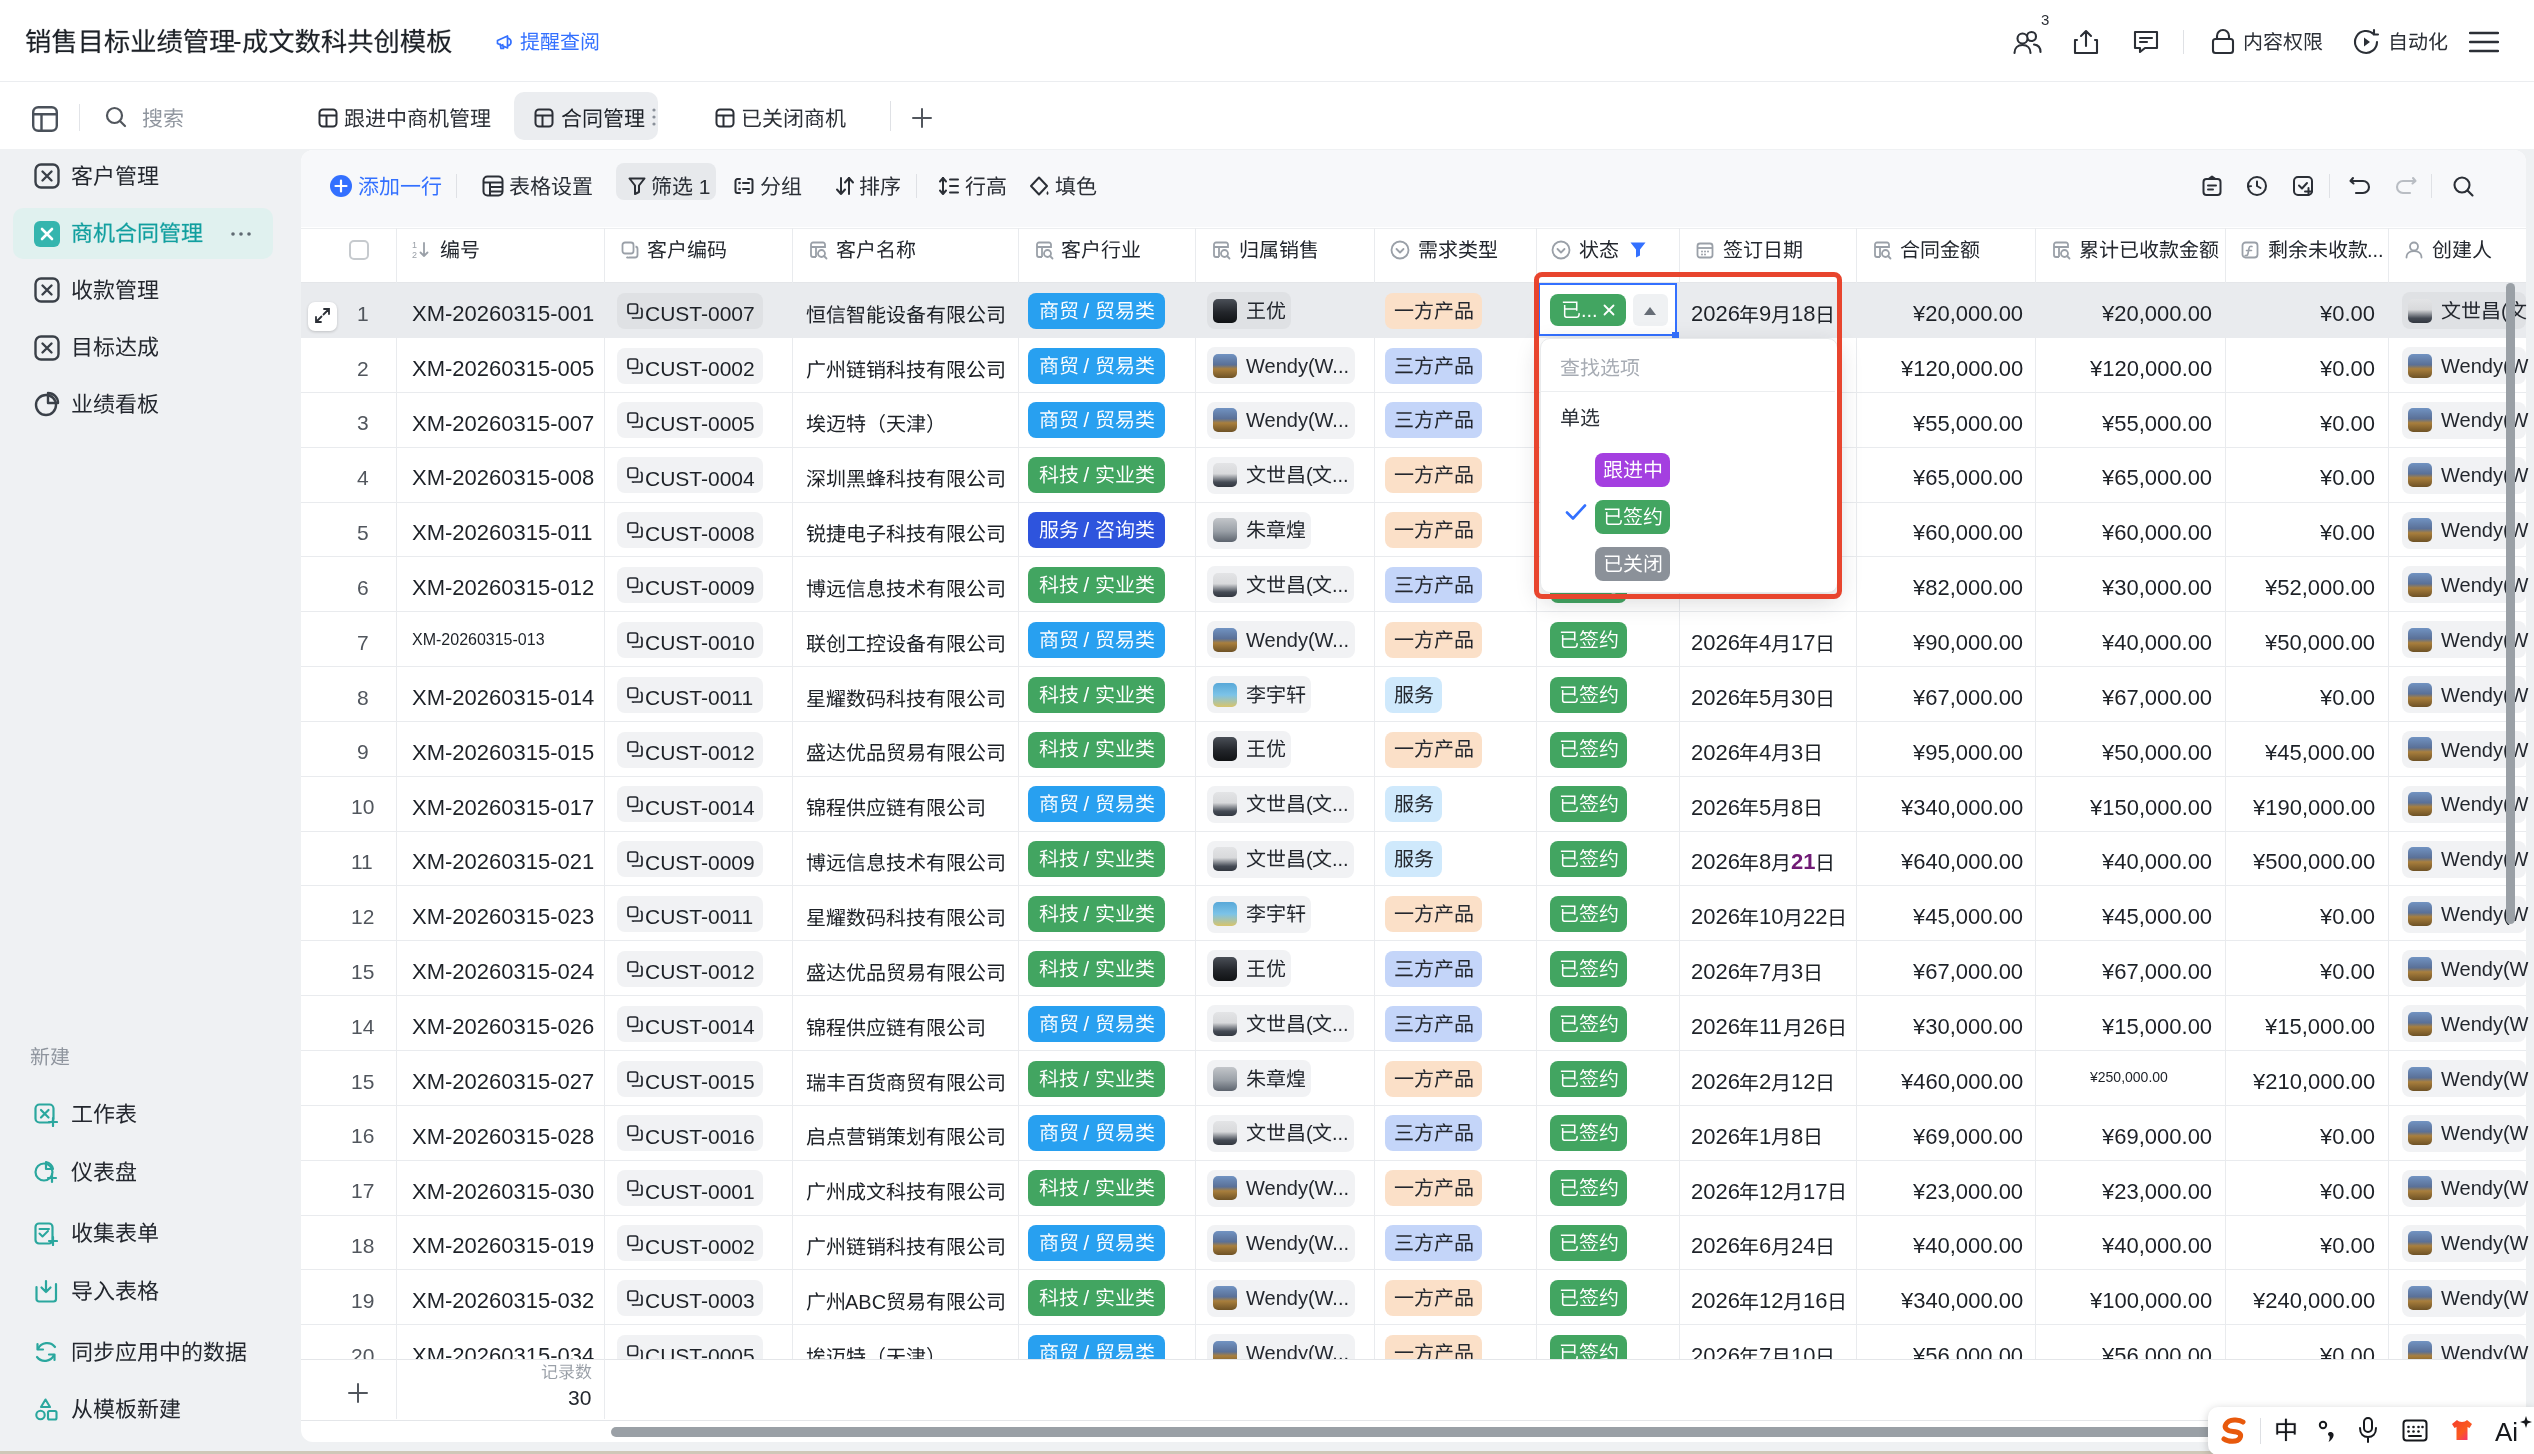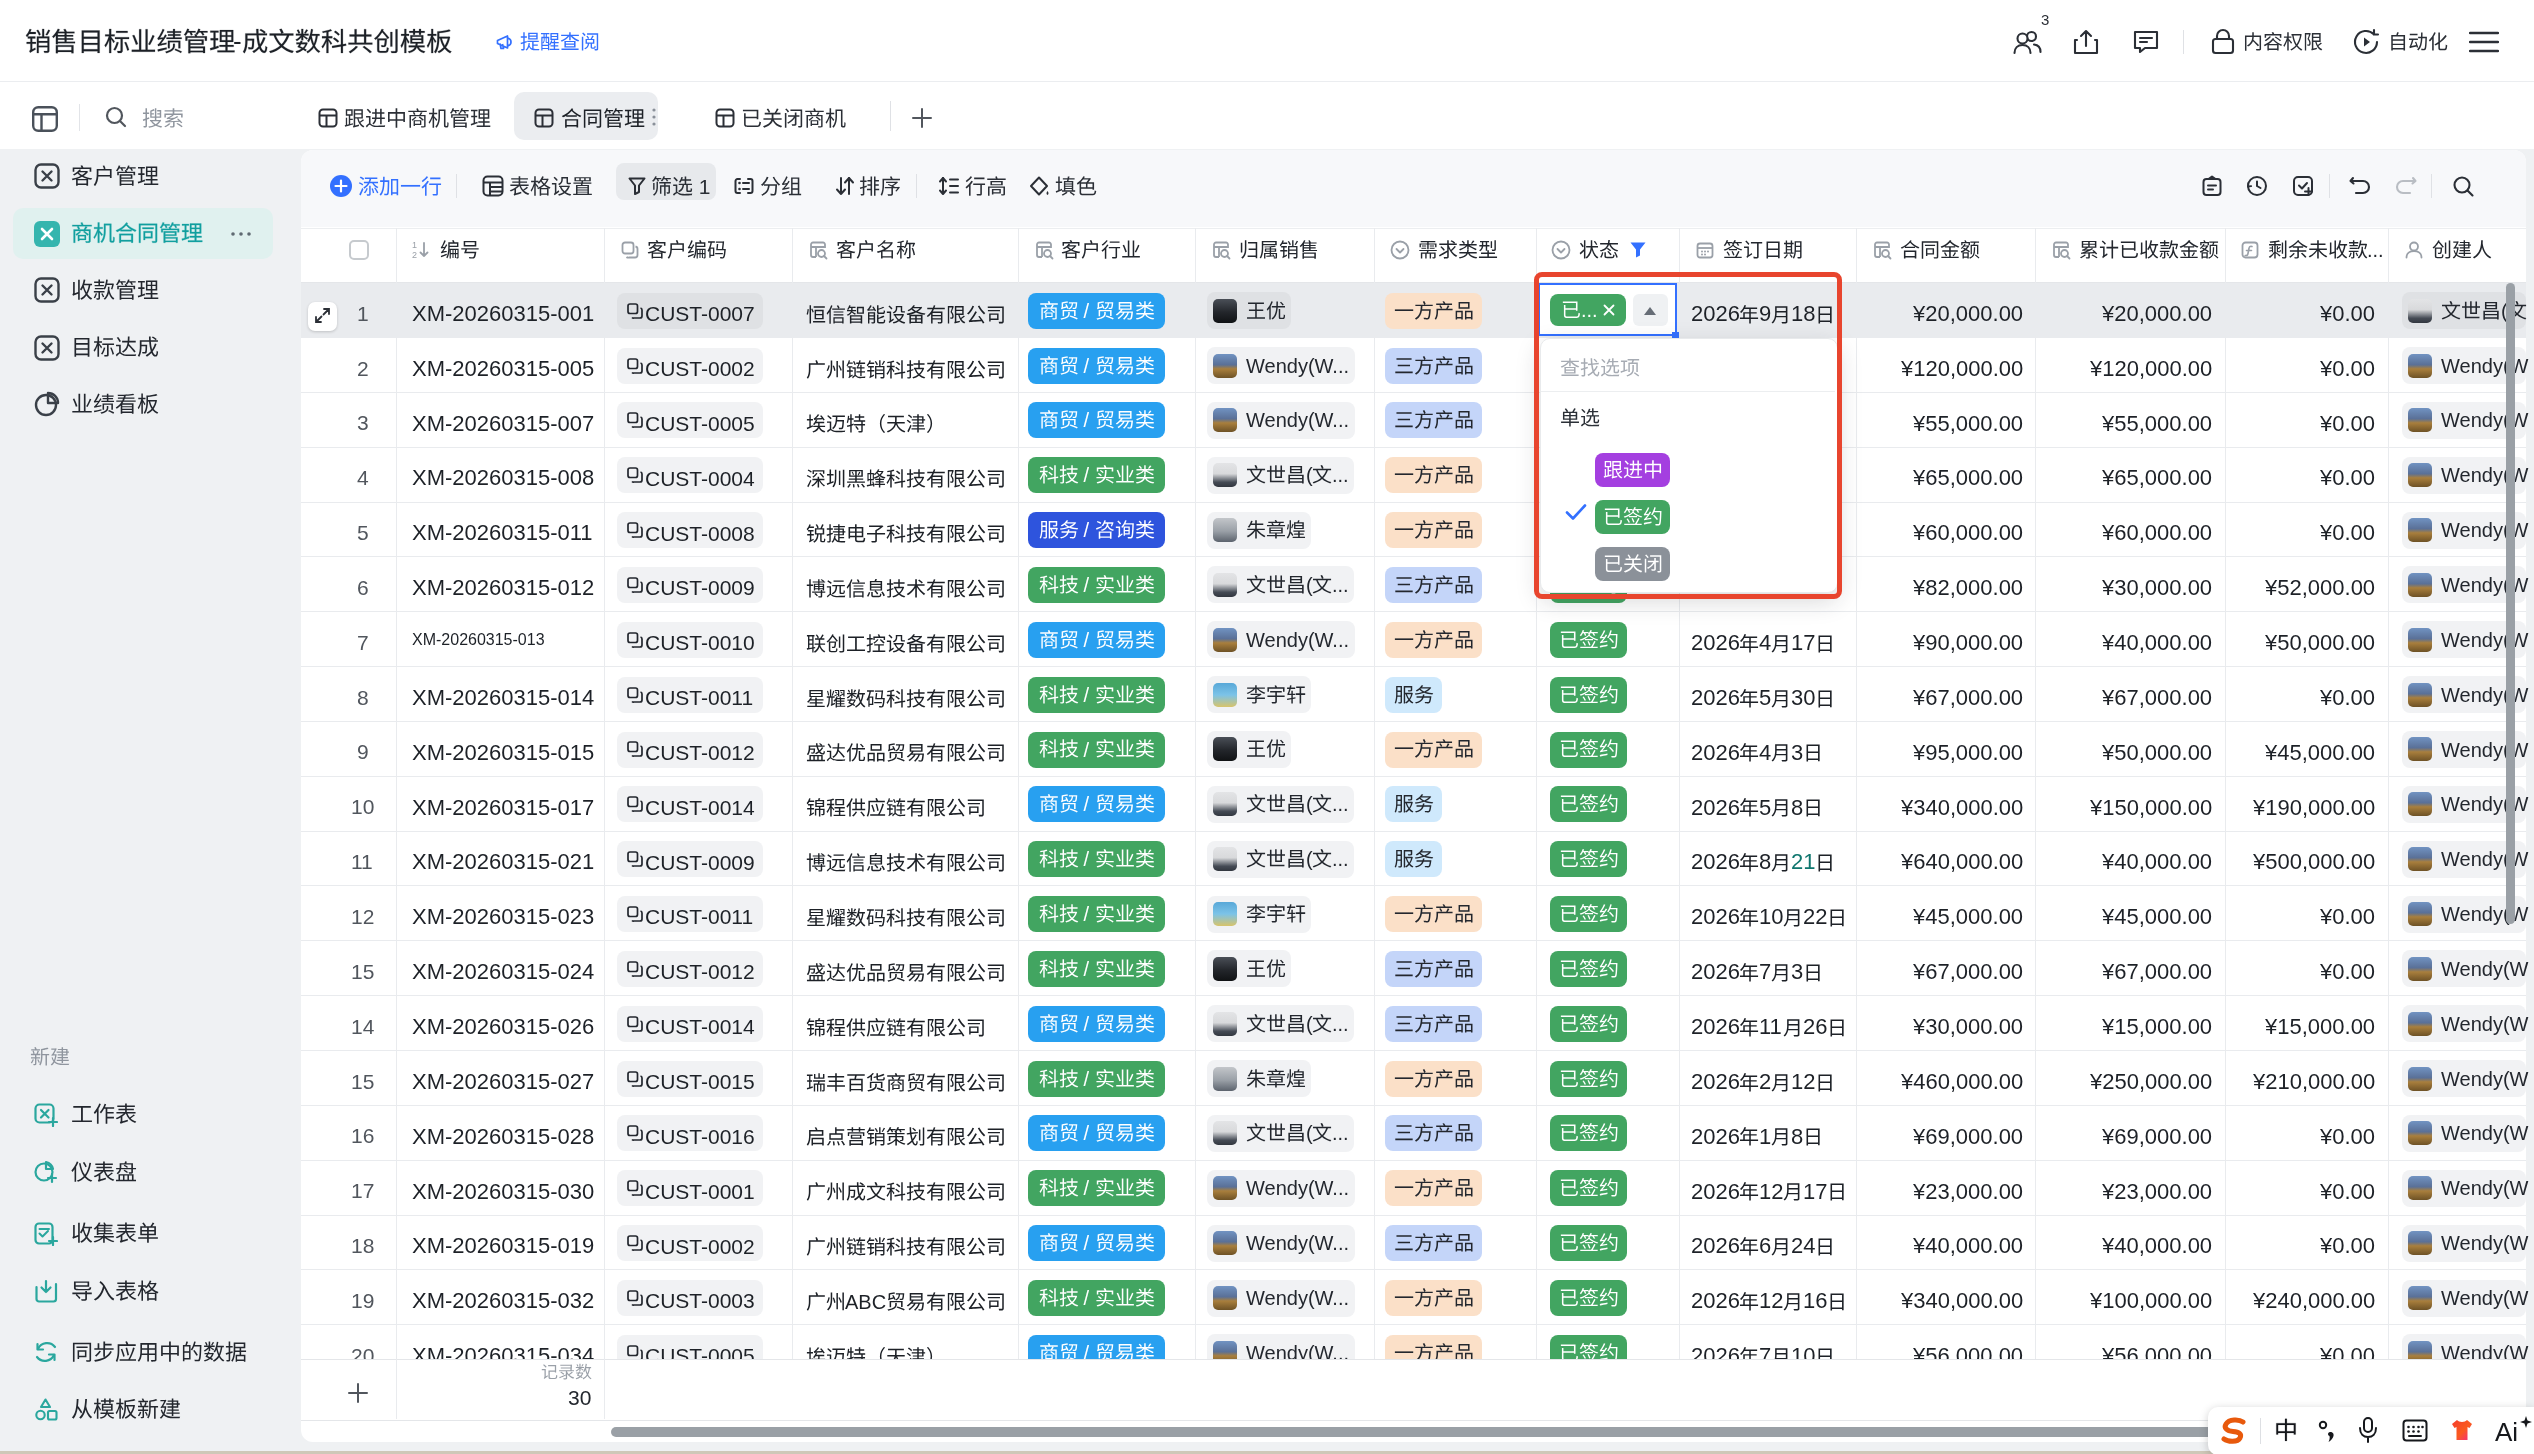--- a/index.html
+++ b/index.html
@@ -1649,21 +1649,21 @@
     <g transform="scale(0.02000,-0.02000)" fill="#1d2127">
       <use href="#g5E74" x="0"></use>
     </g>
   </svg>
 <span class="lt " style="left:1759px;top:850px;font-size:22px;color:#1d2127;font-weight:400">8</span>
 <svg class="cj " style="left:1771px;top:870px" viewBox="0 0 2 2" width="2" height="2">
     <g transform="scale(0.02000,-0.02000)" fill="#1d2127">
       <use href="#g6708" x="0"></use>
     </g>
   </svg>
-<span class="lt " style="left:1791px;top:850px;font-size:22px;color:#0f766e;font-weight:400">21</span>
+<span class="lt " style="left:1791px;top:850px;font-size:22px;color:#701a75;font-weight:700">21</span>
 <svg class="cj " style="left:1815px;top:870px" viewBox="0 0 2 2" width="2" height="2">
     <g transform="scale(0.02000,-0.02000)" fill="#1d2127">
       <use href="#g65E5" x="0"></use>
     </g>
   </svg>
 <span class="lt " style="left:1901px;top:850px;font-size:22px;color:#1d2127;font-weight:400">¥640,000.00</span>
 <span class="lt " style="left:2102px;top:850px;font-size:22px;color:#1d2127;font-weight:400">¥40,000.00</span>
 <span class="lt " style="left:2253px;top:850px;font-size:22px;color:#1d2127;font-weight:400">¥500,000.00</span>
 <div style="position:absolute;left:2402px;top:841px;width:124px;height:37px;background:#f1f2f4;border-radius:8px"></div>
 <div style="position:absolute;left:2408px;top:847px;width:24px;height:24px;background:linear-gradient(180deg,#7193c2 0%,#5a7097 45%,#a97f3d 62%,#6e5226 100%);border-radius:5px"></div>
@@ -2009,21 +2009,21 @@
       <use href="#g6708" x="0"></use>
     </g>
   </svg>
 <span class="lt " style="left:1791px;top:1070px;font-size:22px;color:#1d2127;font-weight:400">12</span>
 <svg class="cj " style="left:1815px;top:1090px" viewBox="0 0 2 2" width="2" height="2">
     <g transform="scale(0.02000,-0.02000)" fill="#1d2127">
       <use href="#g65E5" x="0"></use>
     </g>
   </svg>
 <span class="lt " style="left:1901px;top:1070px;font-size:22px;color:#1d2127;font-weight:400">¥460,000.00</span>
-<span class="lt " style="left:2090px;top:1070px;font-size:22px;color:#1d2127;font-weight:400">¥250,000.00</span>
+<span class="lt " style="left:2090px;top:1070px;font-size:14px;color:#1d2127;font-weight:400">¥250,000.00</span>
 <span class="lt " style="left:2253px;top:1070px;font-size:22px;color:#1d2127;font-weight:400">¥210,000.00</span>
 <div style="position:absolute;left:2402px;top:1060px;width:124px;height:37px;background:#f1f2f4;border-radius:8px"></div>
 <div style="position:absolute;left:2408px;top:1067px;width:24px;height:24px;background:linear-gradient(180deg,#7193c2 0%,#5a7097 45%,#a97f3d 62%,#6e5226 100%);border-radius:5px"></div>
 <span class="lt " style="left:2441px;top:1068px;font-size:20px;color:#23272e;font-weight:400">Wendy(W</span>
 <span class="lt " style="left:351px;top:1124px;font-size:21px;color:#51565d;font-weight:400">16</span>
 <span class="lt " style="left:412px;top:1125px;font-size:22px;color:#1d2127;font-weight:400">XM-20260315-028</span>
 <div style="position:absolute;left:617px;top:1115px;width:146px;height:36px;background:#f1f2f4;border-radius:8px"></div>
 <svg style="position:absolute;left:626px;top:1124px" width="18" height="18" viewBox="0 0 18 18" fill="none">
     <rect x="2" y="2" width="9.5" height="9.5" rx="2" stroke="#23272e" stroke-width="1.7"></rect>
     <path d="M6 15.5 a2 2 0 0 0 2 0.5 H14 a2 2 0 0 0 2 -2 V8 a2 2 0 0 0 -1.5 -2" stroke="#23272e" stroke-width="1.7" fill="none"></path>

